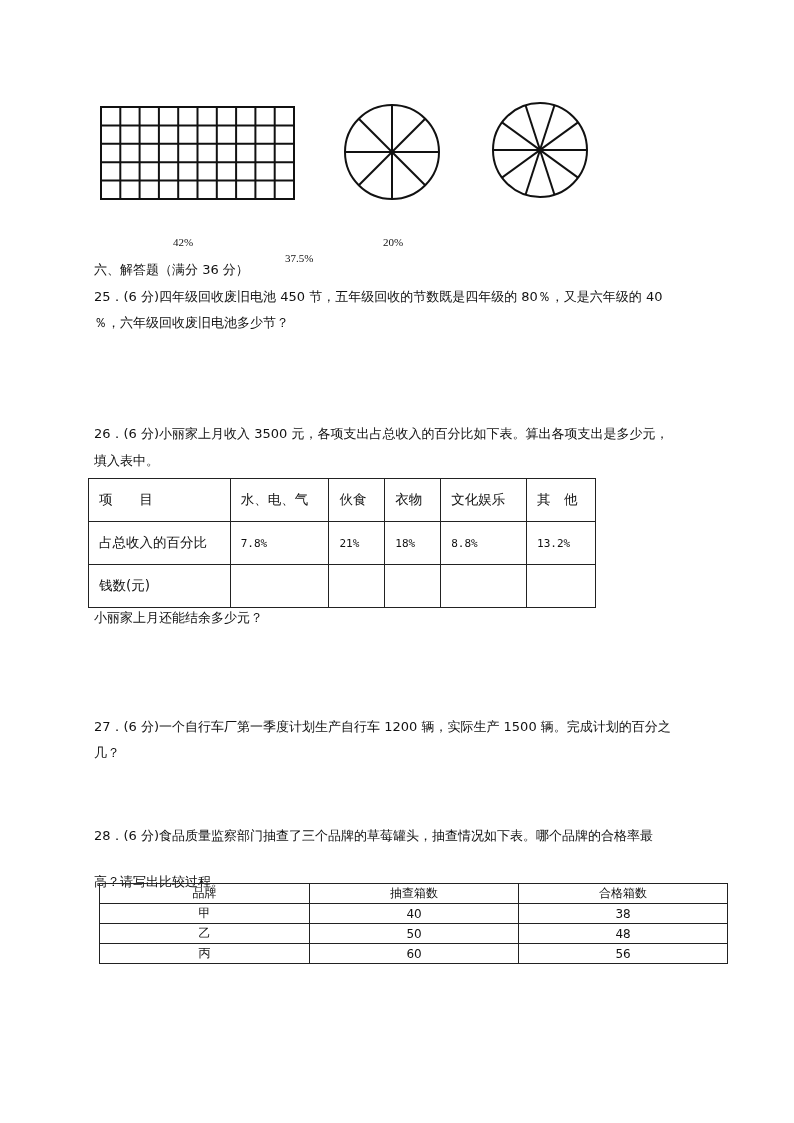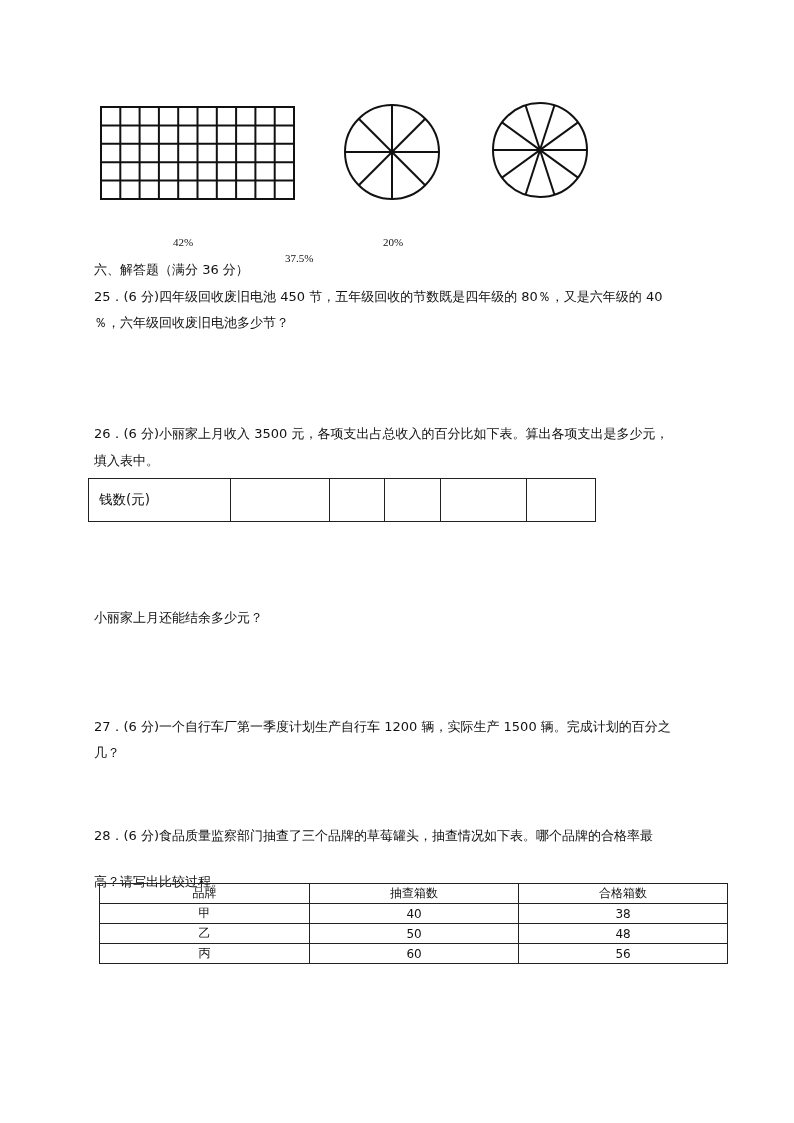--- a/index.html
+++ b/index.html
@@ -74,20 +74,36 @@
 <table class="t1 abs" style="left:88px;top:478px;width:508px">
   <colgroup>
       <col style="width:142px">
       <col style="width:99px">
       <col style="width:56px">
       <col style="width:56px">
       <col style="width:86px">
       <col style="width:69px">
     </colgroup>
   <tbody>
+      <tr>
+    <td>项　　目</td>
+    <td>水、电、气</td>
+    <td>伙食</td>
+    <td>衣物</td>
+    <td>文化娱乐</td>
+    <td>其　他</td>
+  </tr>
+  <tr>
+    <td>占总收入的百分比</td>
+    <td class="mono">7.8%</td>
+    <td class="mono">21%</td>
+    <td class="mono">18%</td>
+    <td class="mono">8.8%</td>
+    <td class="mono">13.2%</td>
+  </tr>
   <tr>
     <td>钱数(元)</td>
     <td></td>
     <td></td>
     <td></td>
     <td></td>
     <td></td>
   </tr>
 </tbody>
   </table>

